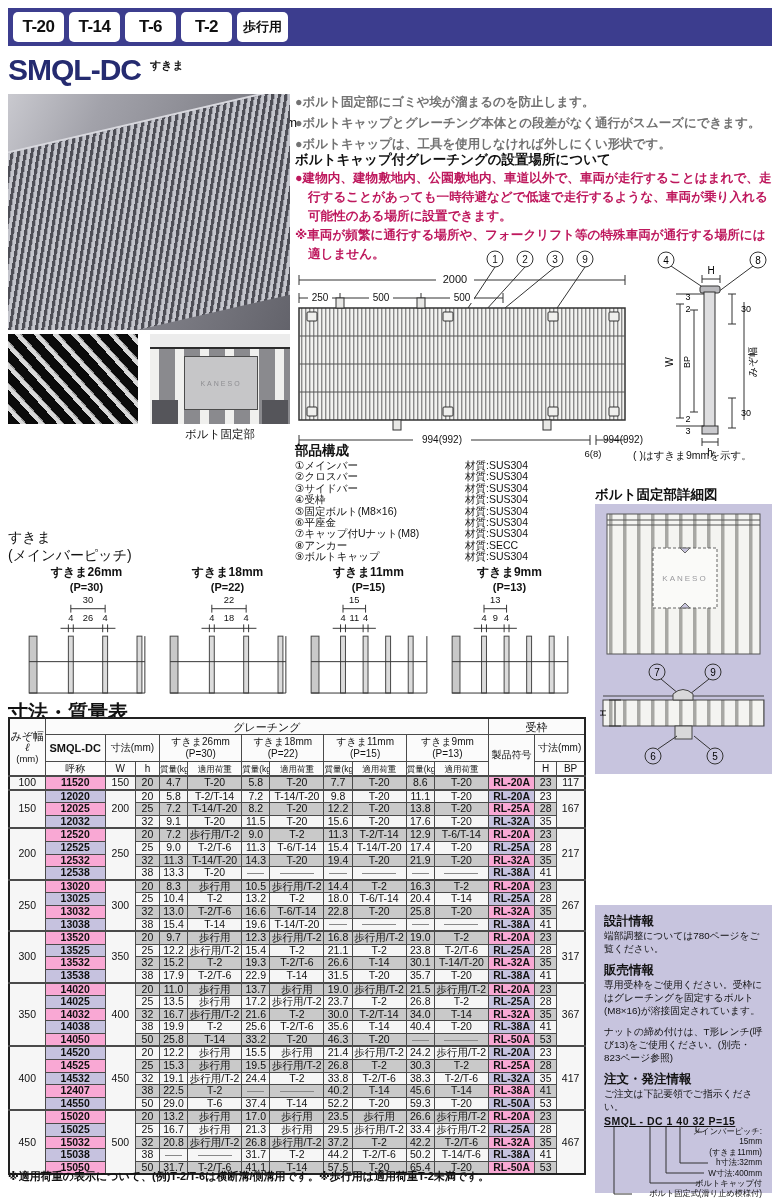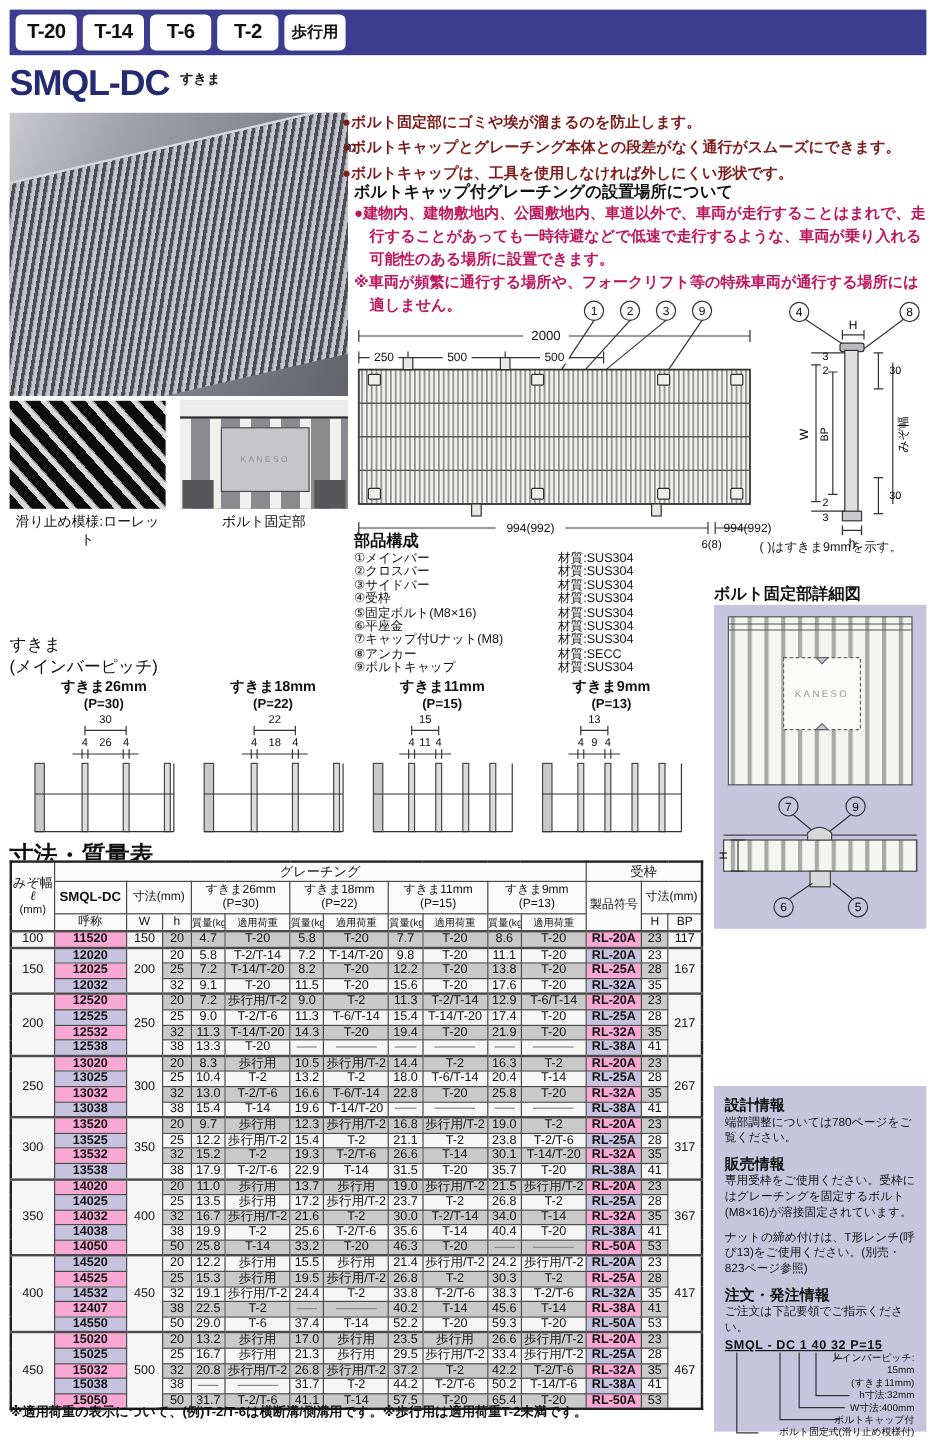--- a/index.html
+++ b/index.html
@@ -29,21 +29,21 @@
   .photo-bolt{left:150px;top:334px;width:140px;height:90px;background:#8a8a8e;overflow:hidden;}
   .pb-top{position:absolute;left:0;top:0;width:100%;height:13px;background:#ececec;border-bottom:2px solid #2c2c2c;}
   .pb-bars{position:absolute;left:0;top:15px;width:100%;height:75px;
       background:repeating-linear-gradient(90deg,#f0f0ee 0 9px,#8a8a8e 9px 25px);}
   .pb-plate{position:absolute;left:34px;top:22px;width:72px;height:52px;background:#c6c6c8;border:1px solid #4c4c4c;
       display:flex;align-items:center;justify-content:center;font-size:7px;letter-spacing:2px;color:#8e8e92;}
   .pb-d1,.pb-d2{position:absolute;bottom:0;width:26px;height:24px;background:#55555a;}
   .pb-d1{left:2px;} .pb-d2{right:2px;}
   .cap{top:427px;font-size:11.5px;text-align:center;}
   
-  .features{left:285px;top:92px;width:482px;font-size:12.5px;line-height:21px;font-weight:bold;color:#7f1d1d;}
+  .features{left:295px;top:92px;width:482px;font-size:12.5px;line-height:21px;font-weight:bold;color:#737373;}
   .inst-h{left:295px;top:151px;font-size:13.5px;font-weight:bold;}
   .inst-b{left:295px;top:169px;width:480px;font-size:12.6px;line-height:19px;font-weight:bold;color:#be185d;}
   .inst-b p{margin:0;padding-left:13px;text-indent:-13px;}
   
   svg text{font-family:"Liberation Sans","DejaVu Sans",sans-serif;}
   .plan{left:293px;top:250px;}
   .cross{left:646px;top:250px;}
   .dwg-note{left:633px;top:449px;width:145px;font-size:10.5px;}
   
   .parts-h{left:295px;top:442px;font-size:13.5px;font-weight:bold;}
@@ -127,21 +127,20 @@
   </div>
 
   <div class="abs photo-knurl"></div>
   <div class="abs photo-bolt">
     <div class="pb-top"></div>
     <div class="pb-bars"></div>
     <div class="pb-d1"></div>
     <div class="pb-d2"></div>
     <div class="pb-plate">KANESO</div>
   </div>
-  <div class="abs cap" style="left:8px;width:130px;">滑り止め模様:ローレット</div>
   <div class="abs cap" style="left:150px;width:140px;">ボルト固定部</div>
 
   <svg class="abs plan" width="352" height="215" viewBox="0 0 352 215">
     <defs>
       <pattern id="vb" width="4" height="10" patternUnits="userSpaceOnUse">
         <rect width="4" height="10" fill="#f2f2f0"></rect>
           <rect width="1.4" height="10" fill="#8a8a8a"></rect>
       </pattern>
     </defs>
 

